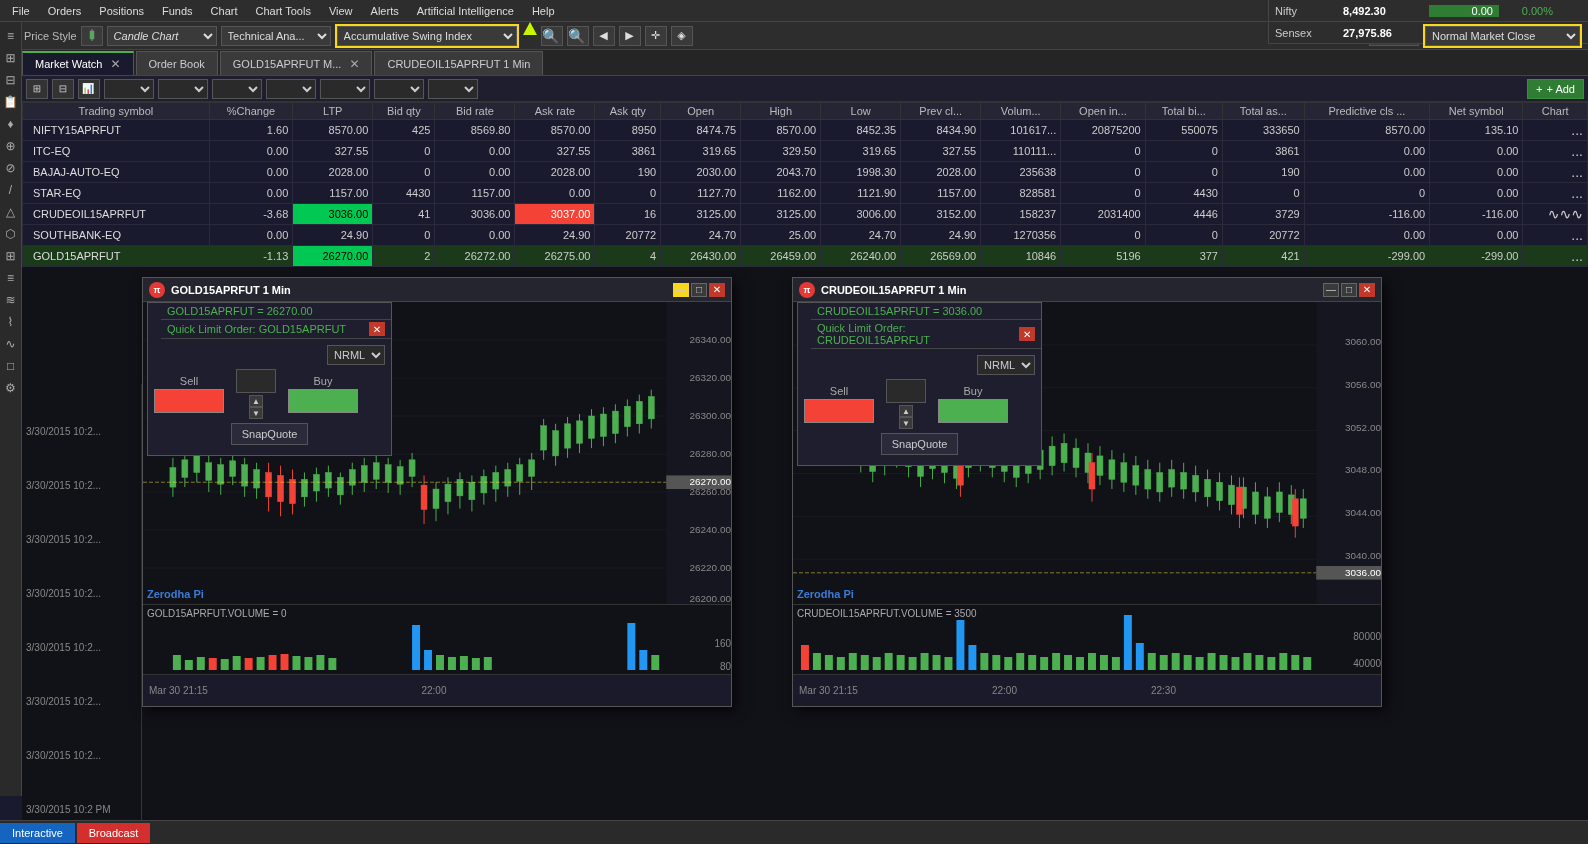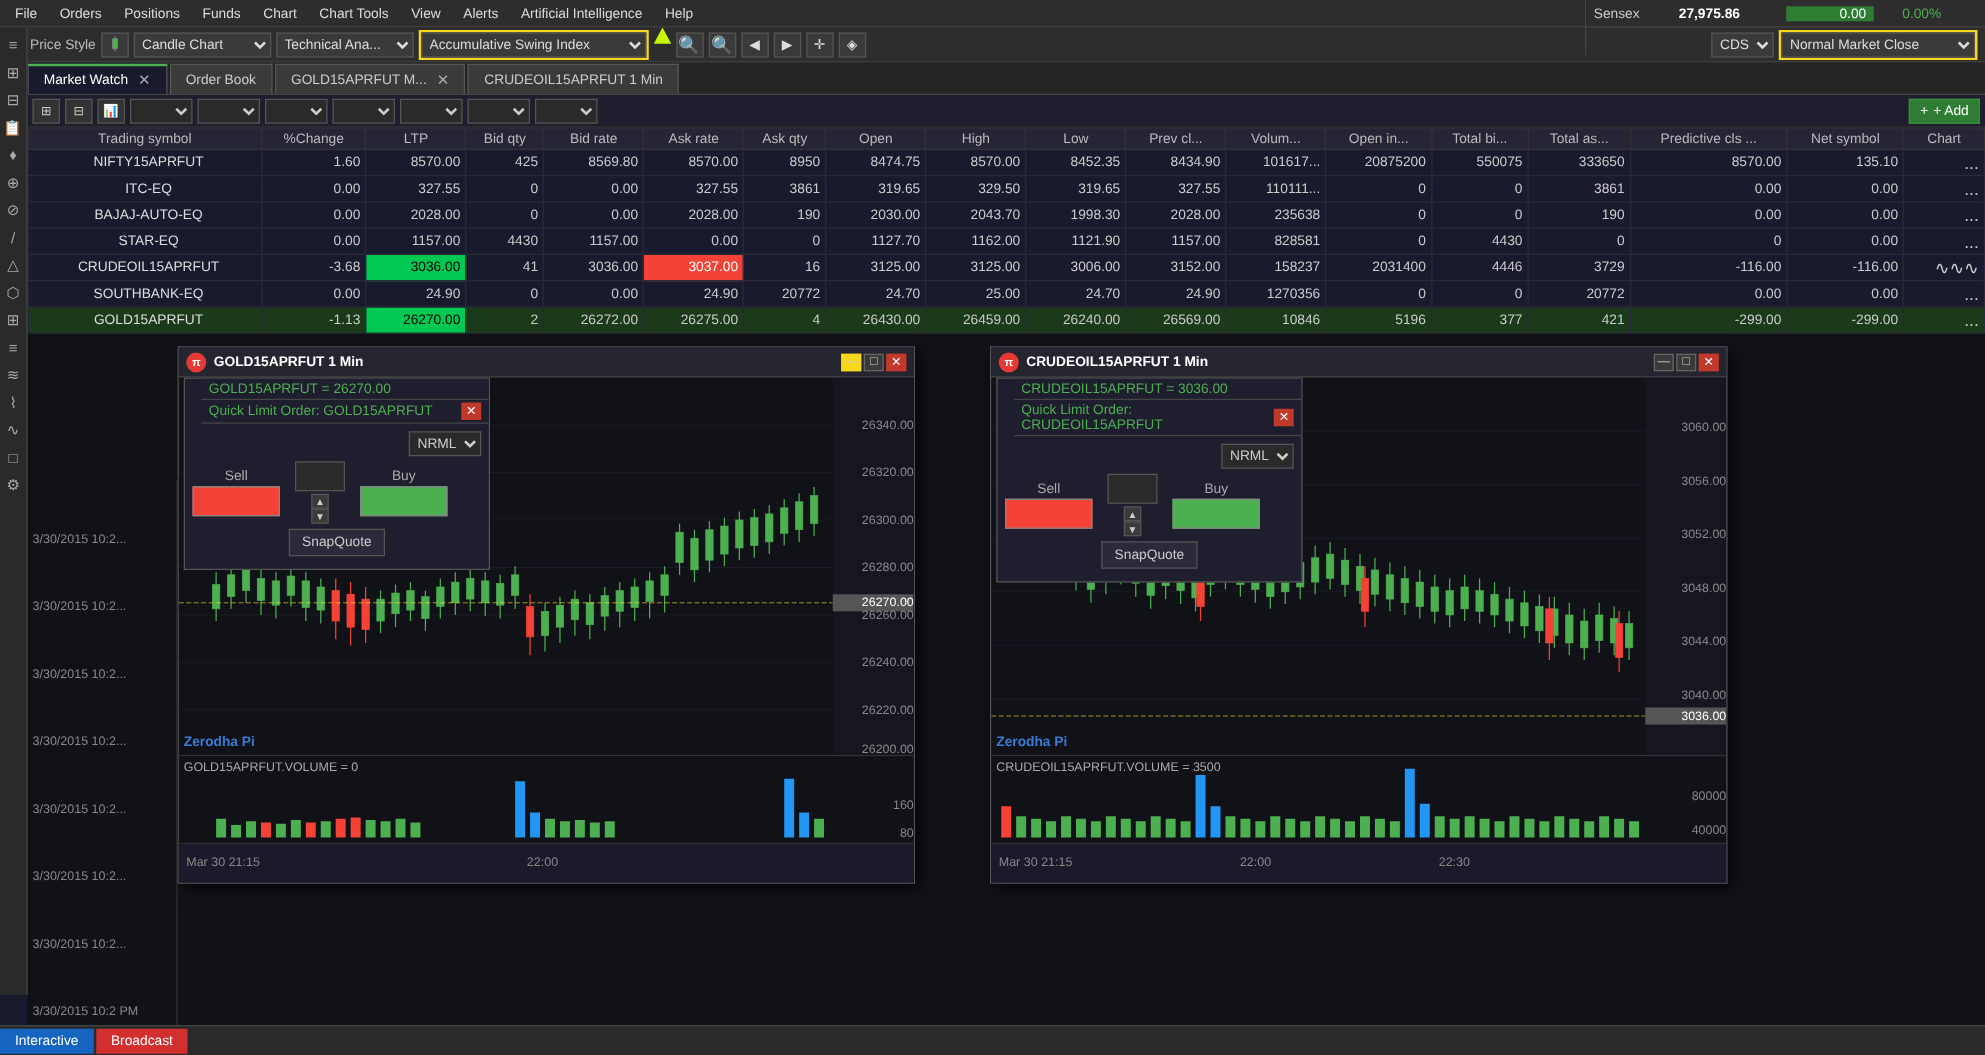--- a/index.html
+++ b/index.html
@@ -206,21 +206,21 @@
       font-weight: normal;
       white-space: nowrap;
     }
     #market-table td {
       padding: 2px 4px;
       border: 1px solid #2a2a3a;
       text-align: right;
       white-space: nowrap;
       color: #ccc;
     }
-    #market-table td:first-child { text-align: center; color: #ddd; padding-left: 10px; }
+    #market-table td:first-child { text-align: left; color: #ddd; padding-left: 10px; }
     .row-selected { background: #1a3a1a !important; }
     .bright-green { background: #00c853 !important; color: #000 !important; }
     .bright-red { background: #f44336 !important; color: #fff !important; }
     .text-red { color: #f44336; }
     .text-green { color: #4caf50; }
     .chart-cell { color: #7bb8ff; font-size: 14px; }
 
     
     #charts-area {
       flex: 1;
@@ -477,37 +477,43 @@
   <span class="menu-item">Chart</span>
   <span class="menu-item">Chart Tools</span>
   <span class="menu-item">View</span>
   <span class="menu-item">Alerts</span>
   <span class="menu-item">Artificial Intelligence</span>
   <span class="menu-item">Help</span>
 </div>
 
 <div id="top-right">
   <div class="index-row">
+    <span class="index-name">Nifty</span>
+    <span class="index-value">8,492.30</span>
+    <span class="index-change-pos">0.00</span>
+    <span class="index-change-pct">0.00%</span>
+  </div>
+  <div class="index-row">
     <span class="index-name">Sensex</span>
     <span class="index-value">27,975.86</span>
     <span class="index-change-pos">0.00</span>
     <span class="index-change-pct">0.00%</span>
   </div>
 </div>
 
 <div id="toolbar" style="padding-left:24px;">
   <span class="toolbar-label">Price Style</span>
   <div class="toolbar-btn">
     <svg width="12" height="14" viewBox="0 0 12 14">
         <rect x="4" y="2" width="4" height="8" fill="#4caf50" stroke="#888" stroke-width="0.5"></rect>
         <line x1="6" y1="0" x2="6" y2="2" stroke="#888" stroke-width="1"></line>
         <line x1="6" y1="10" x2="6" y2="12" stroke="#888" stroke-width="1"></line>
       </svg>
   </div>
-  <select class="toolbar-select" style="width:110px;">
+  <select class="toolbar-select" style="width:110px;font-style:italic;">
     <option>Candle Chart</option>
   </select>
   <select class="toolbar-select" style="width:110px;">
     <option>Technical Ana...</option>
   </select>
 
   <div style="position:relative; display:inline-block; border: 2px solid #f9d71c;">
     <select class="toolbar-select" style="width:180px;">
       <option>Accumulative Swing Index</option>
     </select>

